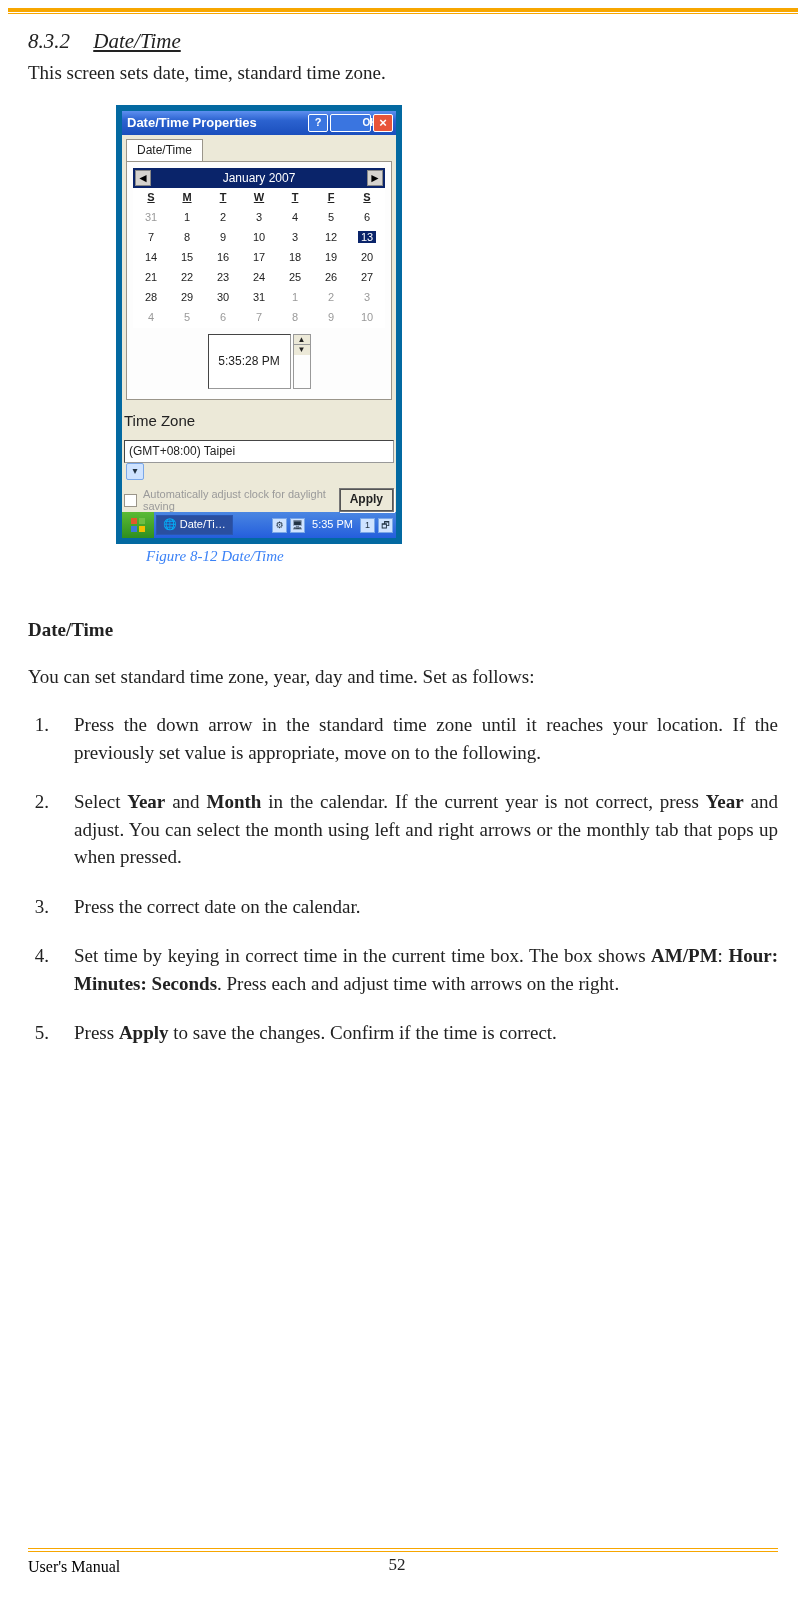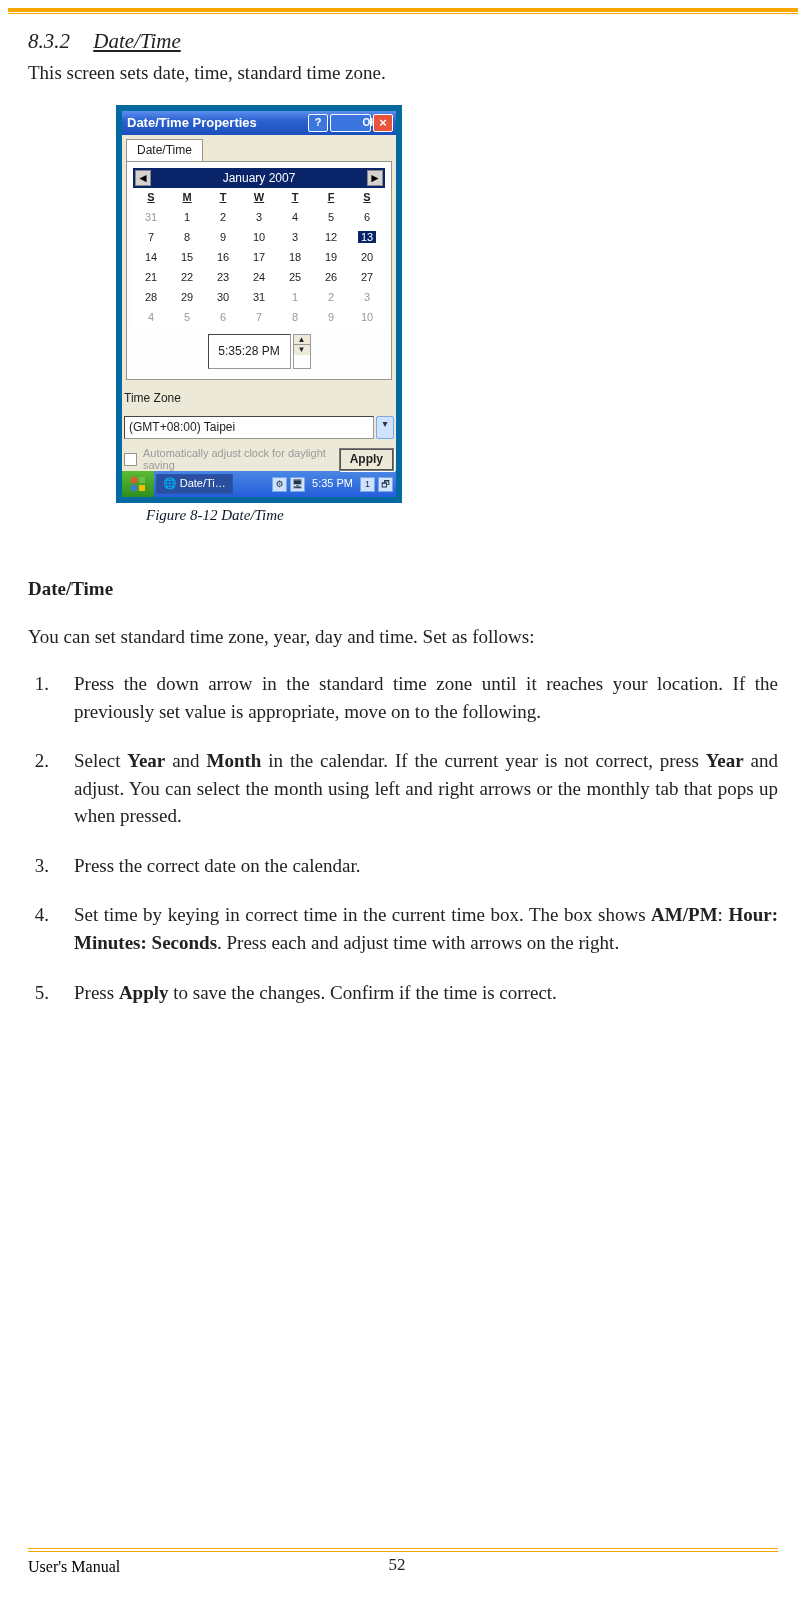--- a/index.html
+++ b/index.html
@@ -29,21 +29,21 @@
   }
   .section-num {
     font-style: italic;
     font-size: 21px;
     margin-top: 26px;
     margin-bottom: 3px;
   }
   .section-num .title { text-decoration: underline; margin-left: 18px; }
   .intro { margin: 2px 0 18px 0; }
   .figure-wrap { margin-left: 88px; width: 288px; }
-  .fig-caption { font-style: italic; color:#0f172a; font-size: 15px; margin-top:2px; margin-left:30px;}
+  .fig-caption { font-style: italic; color:#3b82f6; font-size: 15px; margin-top:2px; margin-left:30px;}
   .win {
     width: 286px;
     border: 6px solid #0369a1;
     font-family: Tahoma, "Segoe UI", sans-serif;
     font-size: 12px;
     background:#ece9d8;
   }
   .titlebar {
     height: 24px;
     background: linear-gradient(#5d8ff0,#2b62cf 40%,#1b4fbd);
@@ -71,26 +71,26 @@
   .panel{ margin:0 4px 4px 4px; background:#fdfdfd; border:1px solid #9a958a; padding:6px 6px 10px 6px;}
   .monthbar{ background:#0a246a; color:#fff; display:flex; align-items:center; justify-content:center; height:20px; position:relative;}
   .monthbar .navbtn{ position:absolute; top:2px; width:16px; height:16px; background:#d6d3ce; color:#000; display:flex; align-items:center; justify-content:center; border:1px solid #888;}
   .monthbar .navleft{ left:2px;} .monthbar .navright{ right:2px;}
   .cal{ width:100%; border-collapse:collapse; font-size:11px; text-align:center; background:#fff;}
   .cal th{ font-weight:bold; text-decoration:underline; padding:2px 0;}
   .cal td{ padding:2px 0; width:14.28%; }
   .cal td.dim{ color:#9a9a9a; }
   .cal td.sel span{ background:#0a246a; color:#fff; padding:0 3px;}
   .timebox{ display:flex; justify-content:center; margin-top:6px; }
-  .timebox .tfield{ border:1px inset #999; background:#fff; padding:8px 6px; width:83px; text-align:center;}
+  .timebox .tfield{ border:1px inset #999; background:#fff; padding:18px 6px; width:83px; text-align:center;}
   .timebox .spin{ display:flex; flex-direction:column; border:1px solid #999; margin-left:2px;}
   .timebox .spin div{ width:16px; height:10px; background:#ece9d8; font-size:8px; text-align:center; line-height:9px; border-bottom:1px solid #999;}
   .timebox .spin div:last-child{ border-bottom:none;}
-  .tzlabel{ margin:10px 2px 7px 2px; font-size:12px; }
-  .tzrow{ display:flex; margin:8px 2px;}
+  .tzlabel{ margin:10px 2px 7px 2px; font-size:15px; }
+  .tzrow{ display:flex; margin:8px 2px;flex-direction:column;}
   .tzselect{ flex:1; border:1px inset #999; background:#fff; padding:2px 4px; display:flex; align-items:center; justify-content:space-between;}
   .dropbtn{ width:18px; background:#cfe3ff; border:1px solid #7aa7e7; text-align:center; font-size:10px; color:#234; border-radius:2px; margin-left:2px;}
   .dstrow{ display:flex; align-items:center; margin:6px 2px 0 2px; gap:6px;}
   .chk{ width:13px; height:13px; border:1px solid #9a958a; background:#fff;}
   .dstlabel{ color:#9a9a9a; font-size:11px; line-height:1.1; flex:1;}
   .applybtn{ border:1px solid #777; background:#ece9d8; padding:2px 10px; font-weight:bold; font-size:12px; box-shadow:0 0 0 1px #555 inset,1px 1px 0 #fff;}
   .taskbar{ height:26px; background:linear-gradient(#4a86e2,#245edc); display:flex; align-items:center;}
   .start{ width:32px; height:26px; background:linear-gradient(#5bbb35,#2f8f1e); display:flex; align-items:center; justify-content:center; color:#fff;}
   .tbitem{ background:#3e74d6; border:1px solid #2a56b0; color:#fff; margin:2px; padding:1px 6px; display:flex; align-items:center; gap:3px; font-size:11px; height:20px;}
   .tbitem.active{ background:#2a4fa0; }

